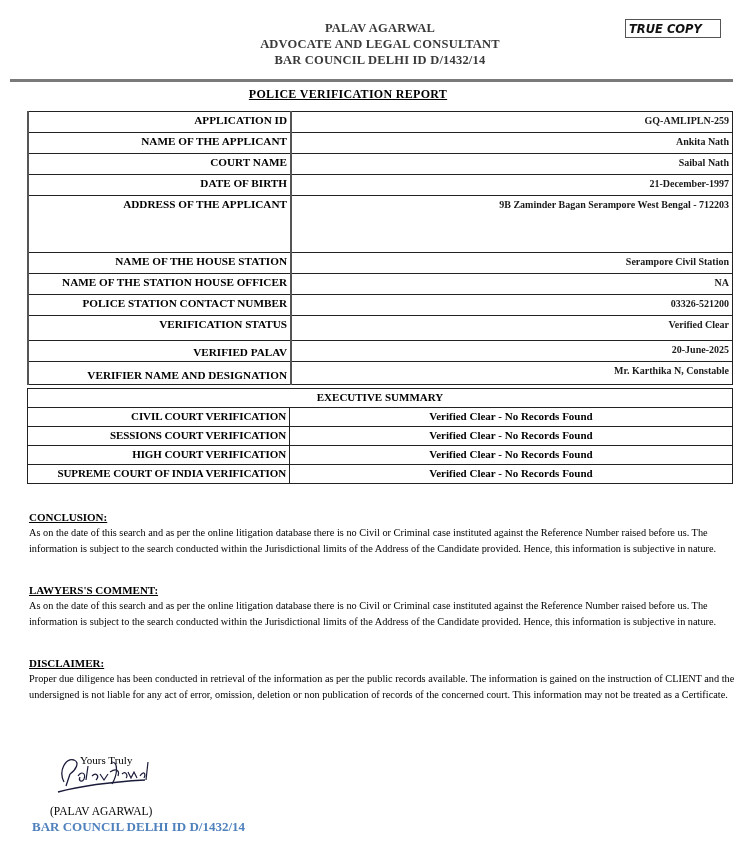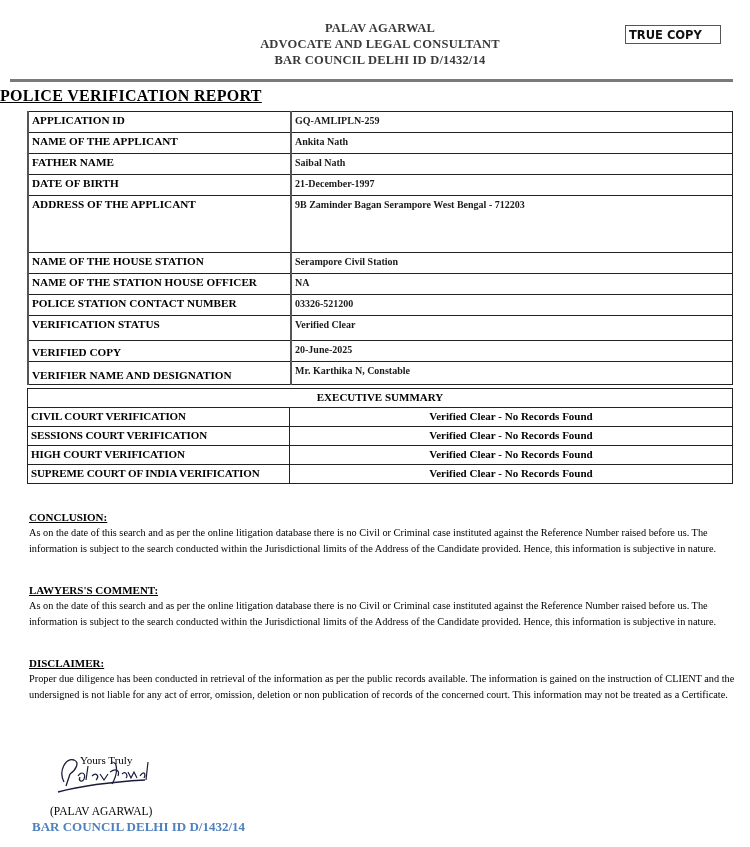--- a/index.html
+++ b/index.html
@@ -1,27 +1,27 @@
 <!DOCTYPE html>
 <html><head>
 <meta charset="utf-8">
 <style>
   html, body { margin:0; padding:0; background:#ffffff; }
   body { width:750px; height:847px; position:relative; overflow:hidden;
          font-family: "Liberation Serif", "DejaVu Serif", serif; color:#000; }
   .header { position:absolute; left:0; top:20px; width:760px; text-align:center; }
   .header div { font-weight:bold; font-size:12.5px; color:#3a3a3a; line-height:16px; letter-spacing:0.2px; }
-  .true-copy { position:absolute; left:625px; top:25px; width:96px; height:19px; border:1.5px solid #555;
-               font-family:"DejaVu Sans", "Liberation Sans", sans-serif; font-weight:bold;
+  .true-copy { position:absolute; left:625px; top:19px; width:96px; height:19px; border:1.5px solid #555;
+               font-family:"DejaVu Sans", "Liberation Sans", sans-serif; font-style:italic; font-weight:bold;
                font-size:11.5px; line-height:19px; padding-left:3px; box-sizing:border-box; color:#111; }
   .hr { position:absolute; left:10px; top:79px; width:723px; height:3px; background:#7a7a7a; }
-  .report-title { position:absolute; left:0; top:87px; width:696px; text-align:left; font-weight:bold;
-                  font-size:16px; text-decoration:underline; letter-spacing:0.3px; }
+  .report-title { position:absolute; left:0; top:87px; width:696px; text-align:center; font-weight:bold;
+                  font-size:12px; text-decoration:underline; letter-spacing:0.3px; }
   table { border-collapse:collapse; position:absolute; left:27px; width:706px; }
-  td { border:1.5px solid #222; font-size:11px; padding:0 3px; vertical-align:top; }
+  td { border:1.5px solid #222; font-size:11px; padding:0 3px; vertical-align:top;text-align:right; }
   .t1 { top:111px; }
   .t1 td.lbl { width:255px; font-weight:bold; font-size:11.2px; }
   .t1 td.val { font-weight:bold; font-size:10px; color:#1a1a1a; }
   .t1 td { border-left:2.5px solid #555; }
   .t1 tr { height:21px; }
   .t1 td { line-height:17px; }
   .t2 { top:388px; }
   .t2 tr { height:19px; }
   .t2 td { font-family:"Liberation Serif", serif; font-size:11px; font-weight:bold; line-height:17px;margin-top:12px; }
   .t2 td.lbl { width:255px; letter-spacing:-0.1px; }
@@ -48,21 +48,21 @@
   <tbody>
       <tr>
         <td class="lbl">APPLICATION ID</td>
         <td class="val">GQ-AMLIPLN-259</td>
       </tr>
   <tr>
         <td class="lbl">NAME OF THE APPLICANT</td>
         <td class="val">Ankita Nath</td>
       </tr>
   <tr>
-        <td class="lbl">FATHER NAME</td>
+        <td class="lbl">COURT NAME</td>
         <td class="val">Saibal Nath</td>
       </tr>
   <tr>
         <td class="lbl">DATE OF BIRTH</td>
         <td class="val">21-December-1997</td>
       </tr>
   <tr style="height:57px">
         <td class="lbl">ADDRESS OF THE APPLICANT</td>
         <td class="val">9B Zaminder Bagan Serampore West Bengal - 712203</td>
       </tr>
@@ -76,21 +76,21 @@
       </tr>
   <tr>
         <td class="lbl">POLICE STATION CONTACT NUMBER</td>
         <td class="val">03326-521200</td>
       </tr>
   <tr style="height:25px">
         <td class="lbl">VERIFICATION STATUS</td>
         <td class="val">Verified Clear</td>
       </tr>
   <tr>
-        <td class="lbl" style="vertical-align:bottom">VERIFIED COPY</td>
+        <td class="lbl" style="vertical-align:bottom">VERIFIED PALAV</td>
         <td class="val">20-June-2025</td>
       </tr>
   <tr style="height:23px">
         <td class="lbl" style="vertical-align:bottom">VERIFIER NAME AND DESIGNATION</td>
         <td class="val">Mr. Karthika N, Constable</td>
       </tr>
 </tbody>
   </table>
 
 <table class="t2">

